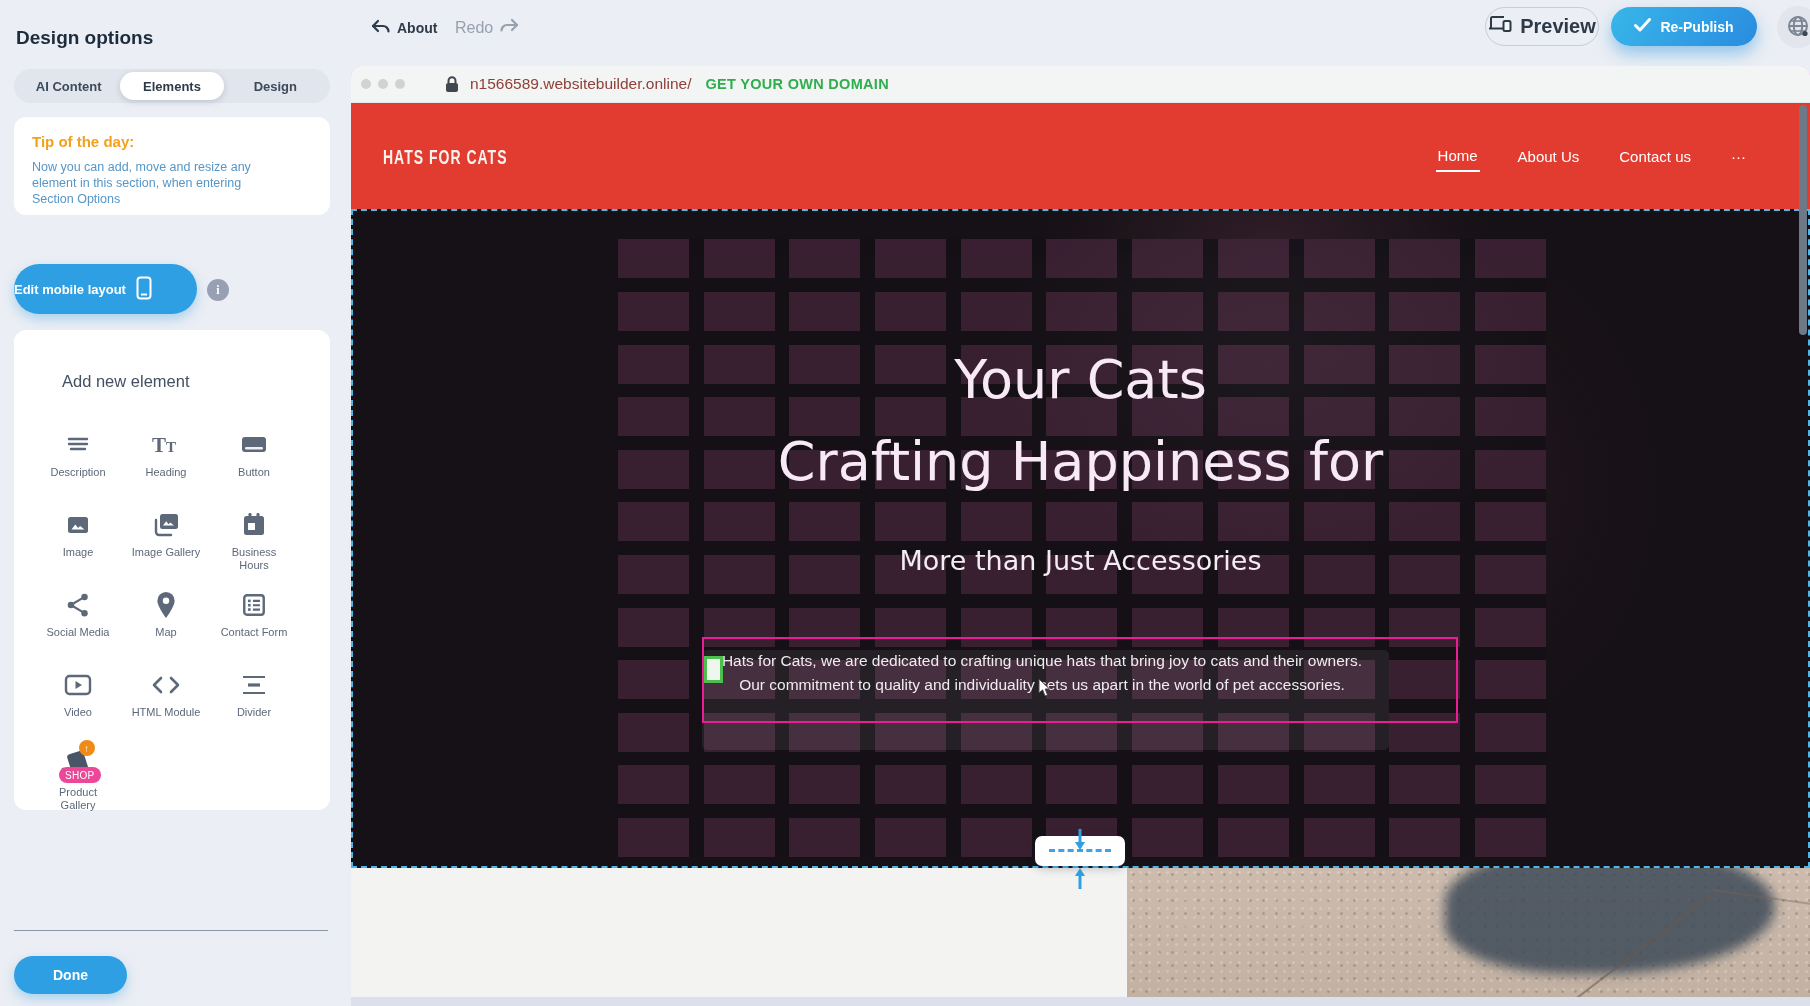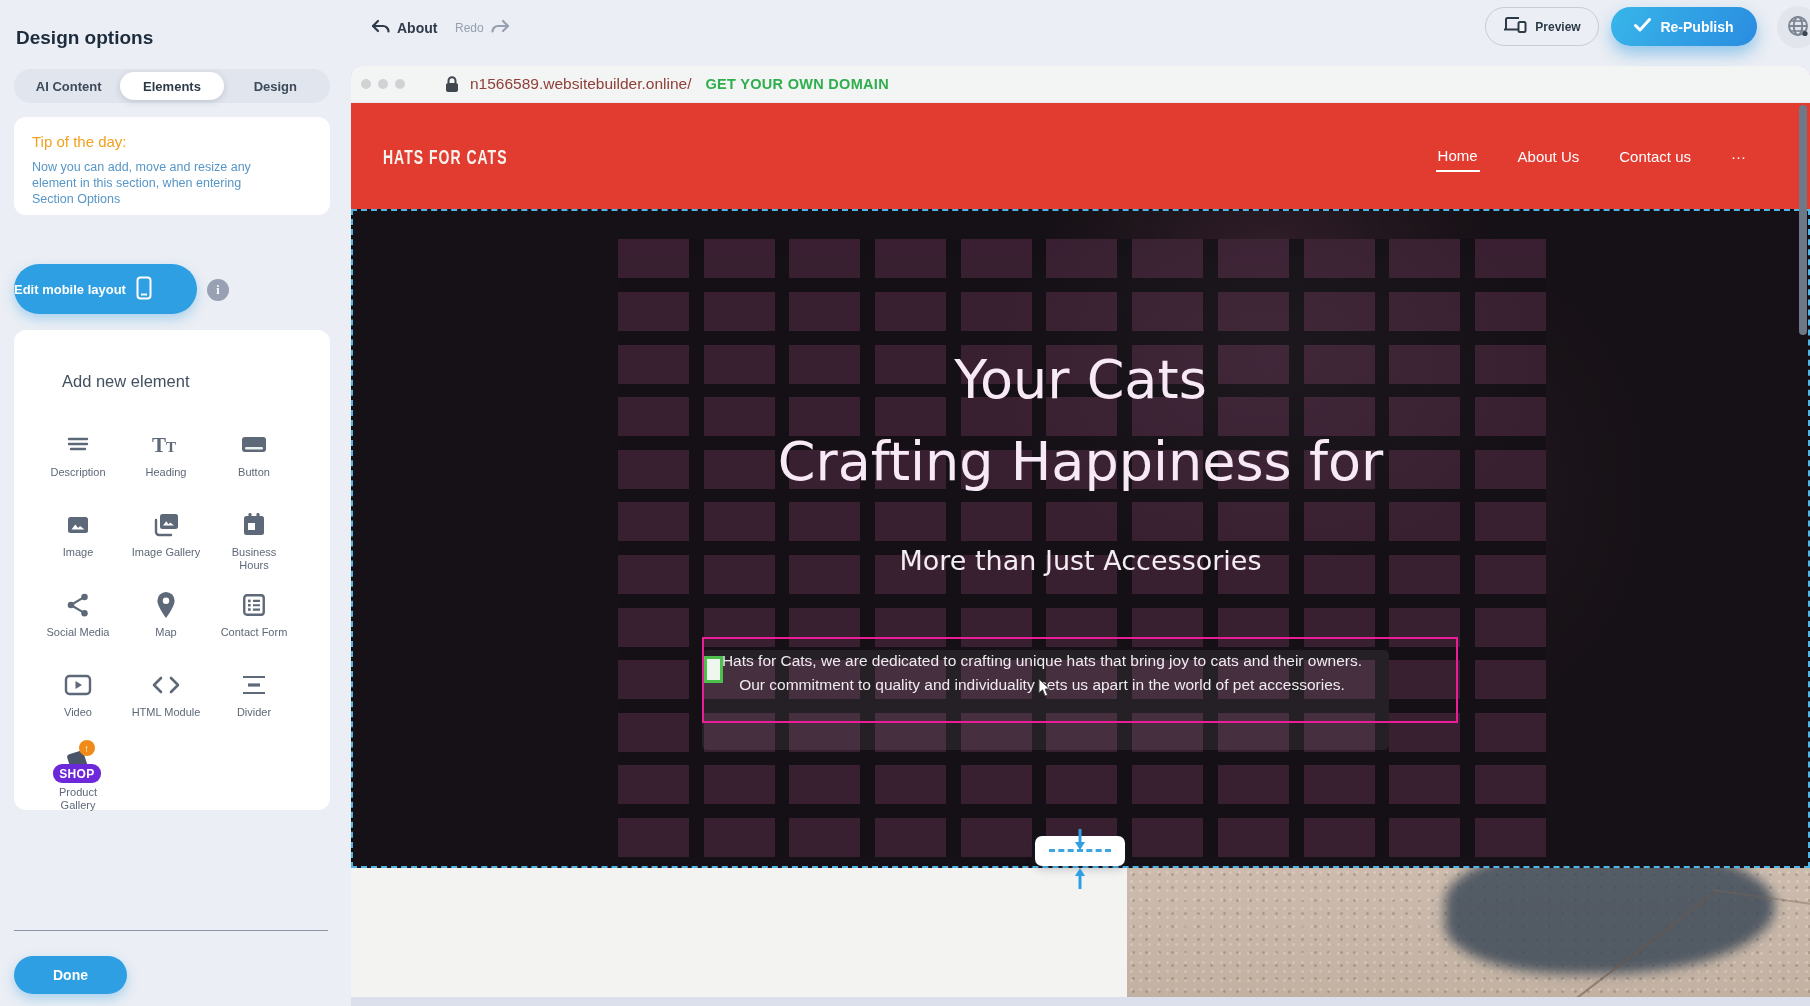--- a/index.html
+++ b/index.html
@@ -6,42 +6,42 @@
   #app{position:relative;width:1810px;height:1006px;background:#ebeef4;overflow:hidden;}
   #app *{box-sizing:border-box;}
   button{font-family:"Liberation Sans",sans-serif;border:none;background:none;padding:0;cursor:pointer;}
 
   
   .panel-title{position:absolute;left:16px;top:14px;font-size:19px;font-weight:bold;color:#1d2c3c;}
   .tabs{position:absolute;left:14px;top:69px;width:316px;height:34px;background:#e1e5ed;border-radius:17px;display:flex;align-items:center;padding:3px;}
   .tab{flex:1;height:28px;border-radius:14px;font-size:13px;font-weight:bold;color:#3c4a5a;}
   .tab.active{background:#fff;box-shadow:0 2px 6px rgba(40,60,90,.18);color:#2c3a48;}
   .tip-card{position:absolute;left:14px;top:117px;width:316px;height:98px;background:#fff;border-radius:12px;padding:16px 18px;}
-  .tip-heading{font-size:15px;font-weight:normal;color:var(--tip_orange);}
+  .tip-heading{font-size:15px;font-weight:bold;color:var(--tip_orange);}
   .tip-body{margin-top:9px;font-size:12.5px;line-height:16px;color:var(--tip_blue);width:250px;}
   .edit-mobile{position:absolute;left:14px;top:264px;width:183px;height:50px;background:var(--accent);border-radius:25px;display:flex;align-items:center;justify-content:flex-start;gap:10px;box-shadow:0 5px 12px rgba(45,159,226,.35);}
   .edit-mobile span.lbl{color:#fff;font-size:13px;font-weight:bold;}
   .info-btn{position:absolute;left:207px;top:279px;width:22px;height:22px;border-radius:50%;background:#98a1b3;color:#fff;font-size:12px;font-weight:bold;font-family:"Liberation Serif",serif;display:flex;align-items:center;justify-content:center;}
   .elements-card{position:absolute;left:14px;top:330px;width:316px;height:480px;background:#fff;border-radius:12px;}
   .elements-heading{padding:26px 0 0 32px;font-size:16.5px;color:#42505f;font-weight:normal;margin:16px;}
   .el-grid{display:grid;grid-template-columns:repeat(3,88px);row-gap:6px;padding:16px 0 0 20px;}
   .el-item{height:74px;display:flex;flex-direction:column;align-items:center;padding-top:8px;gap:7px;}
   .el-ic{position:relative;height:28px;display:flex;align-items:center;justify-content:center;}
   .el-label{font-size:11px;line-height:13px;color:#5d6878;text-align:center;max-width:70px;}
   .pg-phone{display:block;width:17px;height:26px;background:#4a5568;border-radius:3px;transform:rotate(-18deg);}
   .pg-phone::before{content:"";position:absolute;left:-7px;top:10px;width:4px;height:12px;border-left:2px solid #4a5568;transform:rotate(-18deg);}
-  .shop-badge{position:absolute;right:-14px;bottom:-4px;background:#6d28d9;color:#fff;font-size:12px;font-weight:bold;padding:2.5px 6px;border-radius:9px;letter-spacing:.3px;}
+  .shop-badge{position:absolute;right:-14px;bottom:-4px;background:#ec4899;color:#fff;font-size:10px;font-weight:normal;padding:2.5px 6px;border-radius:9px;letter-spacing:.3px;}
   .up-badge{position:absolute;right:-8px;top:-11px;width:16px;height:16px;background:#f08b17;border-radius:50%;color:#fff;font-size:10px;font-weight:bold;display:flex;align-items:center;justify-content:center;}
   .panel-divider{position:absolute;left:14px;top:930px;width:314px;border:none;border-top:1px solid #8b95a5;margin:0;}
   .done-btn{position:absolute;left:14px;top:956px;width:113px;height:38px;border-radius:19px;background:var(--accent);color:#fff;font-size:14px;font-weight:bold;box-shadow:0 5px 12px rgba(45,159,226,.35);}
 
   
   .undo-btn{position:absolute;left:370px;top:15px;height:26px;display:flex;align-items:center;gap:7px;font-size:14px;font-weight:bold;color:#2f3b4a;}
-  .redo-btn{position:absolute;left:455px;top:15px;height:26px;display:flex;align-items:center;gap:7px;font-size:12px;color:#97a0ae;}
-  .preview-btn{position:absolute;left:1485px;top:7px;width:114px;height:39px;border:1px solid #c7ccd7;border-radius:20px;display:flex;align-items:center;justify-content:center;gap:8px;font-size:12px;font-weight:bold;color:#2c3a48;background:transparent;}
+  .redo-btn{position:absolute;left:455px;top:15px;height:26px;display:flex;align-items:center;gap:7px;font-size:16px;color:#97a0ae;}
+  .preview-btn{position:absolute;left:1485px;top:7px;width:114px;height:39px;border:1px solid #c7ccd7;border-radius:20px;display:flex;align-items:center;justify-content:center;gap:8px;font-size:20px;font-weight:bold;color:#2c3a48;background:transparent;}
   .republish-btn{position:absolute;left:1611px;top:7px;width:146px;height:39px;border-radius:20px;background:linear-gradient(120deg,var(--republish1),var(--republish2));display:flex;align-items:center;justify-content:center;gap:9px;color:#fff;font-size:14px;font-weight:bold;box-shadow:0 8px 16px rgba(43,150,224,.45);}
   .globe-btn{position:absolute;left:1777px;top:6px;width:42px;height:42px;border-radius:50%;background:#e2e5eb;display:flex;align-items:center;justify-content:center;}
 
   
   .browser{position:absolute;left:351px;top:66px;width:1459px;height:940px;border-radius:10px 10px 0 0;overflow:hidden;background:#f0abfc;}
   .chrome{position:relative;height:37px;background:#f3f4f4;display:flex;align-items:center;border-bottom:1px solid #e7e8e8;}
   .traffic-dots{display:flex;gap:7px;margin-left:10px;}
   .traffic-dots i{width:10px;height:10px;border-radius:50%;background:#d0d2d4;}
   .lock-ic{margin-left:40px;display:flex;}
   .url-text{margin-left:11px;font-size:15.5px;color:var(--url_red);}

